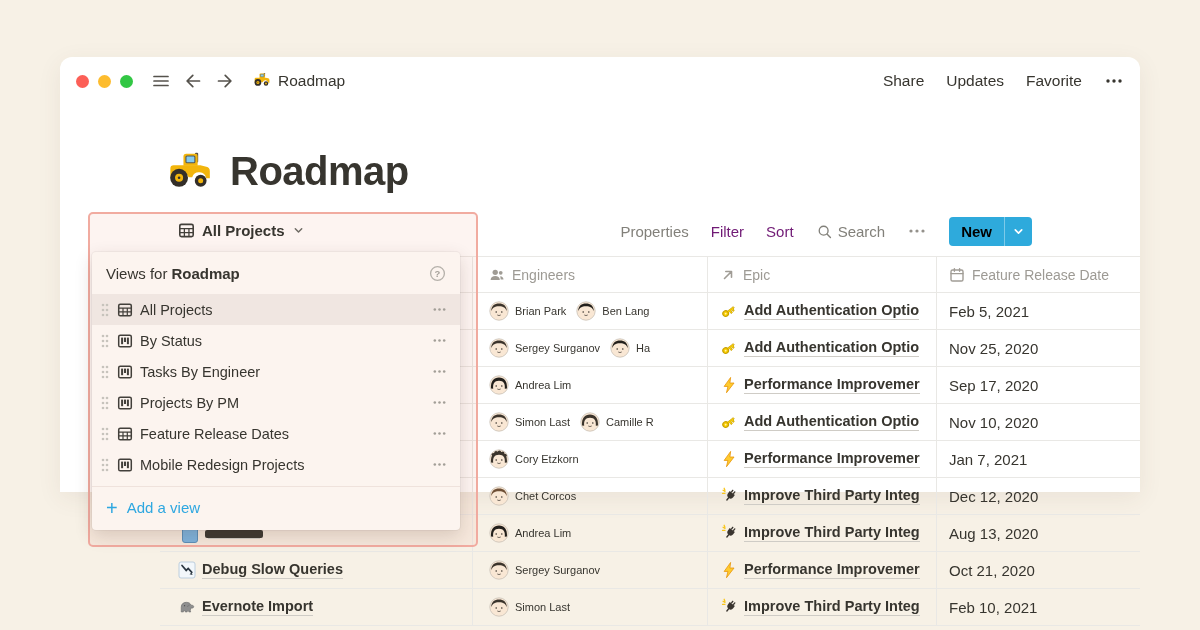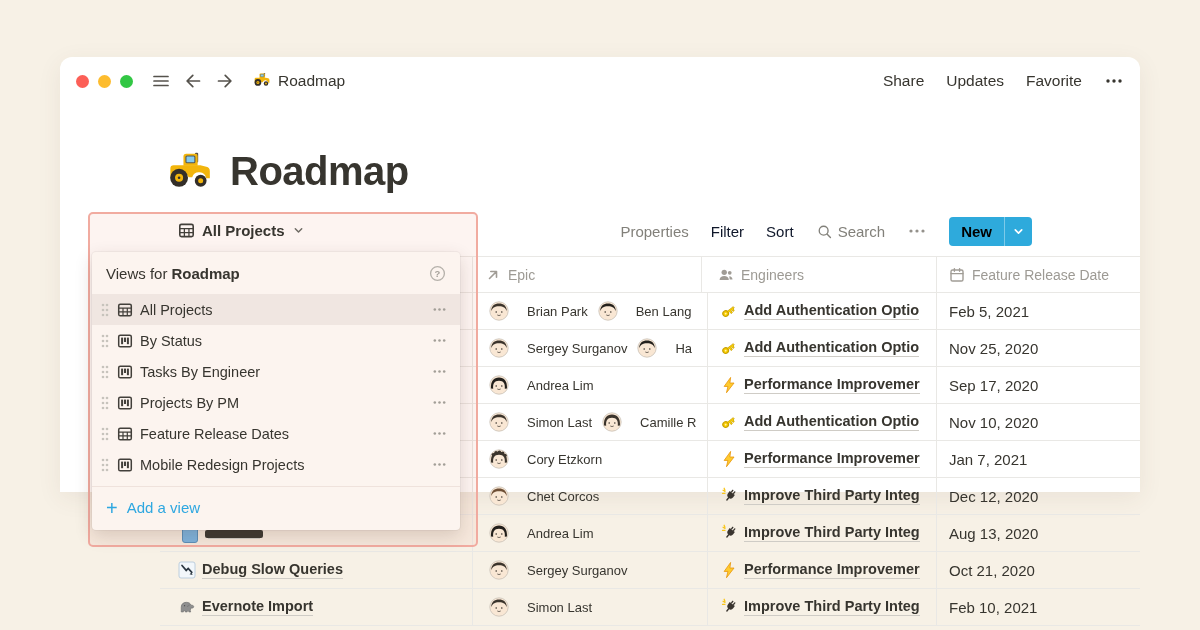--- a/index.html
+++ b/index.html
@@ -23,42 +23,42 @@
   .tb-right .dots { width:20px; height:20px; cursor:pointer; }
 
   
   .page-title { position:absolute; left:106px; top:84px; height:60px; display:flex; align-items:center; gap:16px; }
   .page-title .emoji { width:48px; height:42px; }
   .page-title h1 { font-size:40px; font-weight:700; letter-spacing:-.5px; color:#37352F; }
 
   
   .toolbar-right { position:absolute; top:158px; right:108px; height:32px; display:flex; align-items:center; gap:22px; font-size:15px; }
   .t-gray { color:#82807A; cursor:pointer; }
-  .t-blue { color:#0f172a; cursor:pointer; }
+  .t-blue { color:#701a75; cursor:pointer; }
   .t-search { display:flex; align-items:center; gap:5px; color:#82807A; cursor:pointer; }
   .t-search svg { width:17px; height:17px; }
   .t-dots { width:20px; height:20px; cursor:pointer; }
   .new-btn { display:flex; align-items:stretch; height:29px; background:#2EAADC; border-radius:4px; overflow:hidden; color:#000000; cursor:pointer; }
   .new-btn .lbl { padding:0 12px; display:flex; align-items:center; font-size:15px; font-weight:600; }
   .new-btn .sep { width:1px; background:rgba(255,255,255,.38); }
   .new-btn .chev { width:27px; display:flex; align-items:center; justify-content:center; }
   .new-btn .chev svg { width:11px; height:11px; }
 
   
   .table { position:absolute; left:100px; top:199px; width:980px; }
   .trow { display:flex; height:37px; border-bottom:1px solid #E9E8E5; }
   .trow.head { border-top:1px solid #E9E8E5; color:#9D9A94; }
   .cell { display:flex; align-items:center; overflow:hidden; white-space:nowrap; }
   .c1 { width:312px; padding-left:18px; }
   .c2 { width:235px; padding-left:16px; border-left:1px solid #E9E8E5; }
   .c3 { width:229px; padding-left:12px; border-left:1px solid #E9E8E5; }
   .c4 { width:204px; padding-left:12px; border-left:1px solid #E9E8E5; }
   .hcell { gap:7px; font-size:14px; }
   .hcell svg { width:16px; height:16px; flex:none; }
-  .chip { display:flex; align-items:center; gap:18px; margin-right:10px; font-size:13px; flex:none; }
+  .chip { display:flex; align-items:center; gap:6px; margin-right:10px; font-size:11px; flex:none; }
   .chip svg.avatar { width:20px; height:20px; flex:none; }
   .pagelink { display:flex; align-items:center; gap:6px; font-size:14.5px; font-weight:600; cursor:pointer; }
   .pagelink svg { width:18px; height:18px; flex:none; }
   .pagelink .u { border-bottom:1px solid #CFCCC6; padding-bottom:1px; display:inline-block; }
   .datecell { font-size:15px; }
 
   
   .hl-box { position:absolute; left:28px; top:155px; width:390px; height:335px;
             background:rgba(243,184,170,.16); border:2px solid #F1ABA0; border-radius:5px; z-index:2; }
   .view-tab { position:absolute; left:118px; top:160px; height:26px; display:flex; align-items:center; gap:7px;
@@ -183,38 +183,38 @@
               <path d="M2.5 4.2 6 7.7l3.5-3.5"></path>
             </svg>
           </span>
         </span>
     </span>
   </div>
 
   <div class="table">
     <div class="trow head">
       <div class="cell c1 hcell"></div>
-      <div class="cell c3 hcell">
-        <span style="display:inline-flex;width:16px;height:16px">
-            <svg viewBox="0 0 16 16" fill="none" stroke="#A09C95" stroke-width="1.6" stroke-linecap="round" stroke-linejoin="round">
-              <path d="M4.5 11.5 11.5 4.5M5.8 4.5h5.7v5.7"></path>
-            </svg>
-          </span>
-        <span>Epic</span>
-      </div>
       <div class="cell c2 hcell">
         <span style="display:inline-flex;width:16px;height:16px">
             <svg viewBox="0 0 18 18" fill="#A09C95">
               <circle cx="7" cy="6" r="3"></circle>
               <path d="M1.8 14.6c0-2.9 2.3-4.6 5.2-4.6s5.2 1.7 5.2 4.6z"></path>
               <circle cx="13.2" cy="6.6" r="2.1"></circle>
               <path d="M12.6 10.4c2.2.2 3.7 1.6 3.7 3.7h-3.1z"></path>
             </svg>
           </span>
         <span>Engineers</span>
+      </div>
+      <div class="cell c3 hcell">
+        <span style="display:inline-flex;width:16px;height:16px">
+            <svg viewBox="0 0 16 16" fill="none" stroke="#A09C95" stroke-width="1.6" stroke-linecap="round" stroke-linejoin="round">
+              <path d="M4.5 11.5 11.5 4.5M5.8 4.5h5.7v5.7"></path>
+            </svg>
+          </span>
+        <span>Epic</span>
       </div>
       <div class="cell c4 hcell">
         <span style="display:inline-flex;width:16px;height:16px">
             <svg viewBox="0 0 16 16" fill="none" stroke="#A09C95" stroke-width="1.4">
               <rect x="2" y="3" width="12" height="11" rx="1.6"></rect>
               <path d="M2 6.6h12M5.4 1.6v2.6M10.6 1.6v2.6" stroke-linecap="round"></path>
             </svg>
           </span>
         <span>Feature Release Date</span>
       </div>

